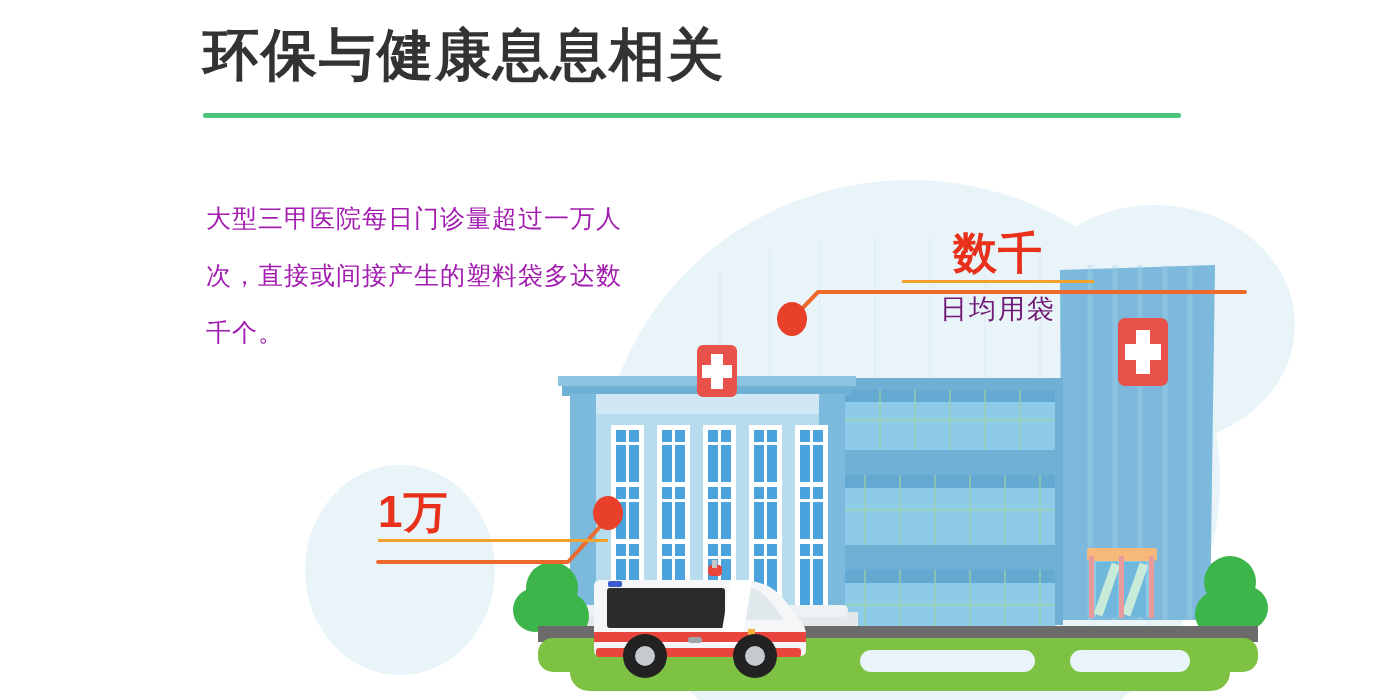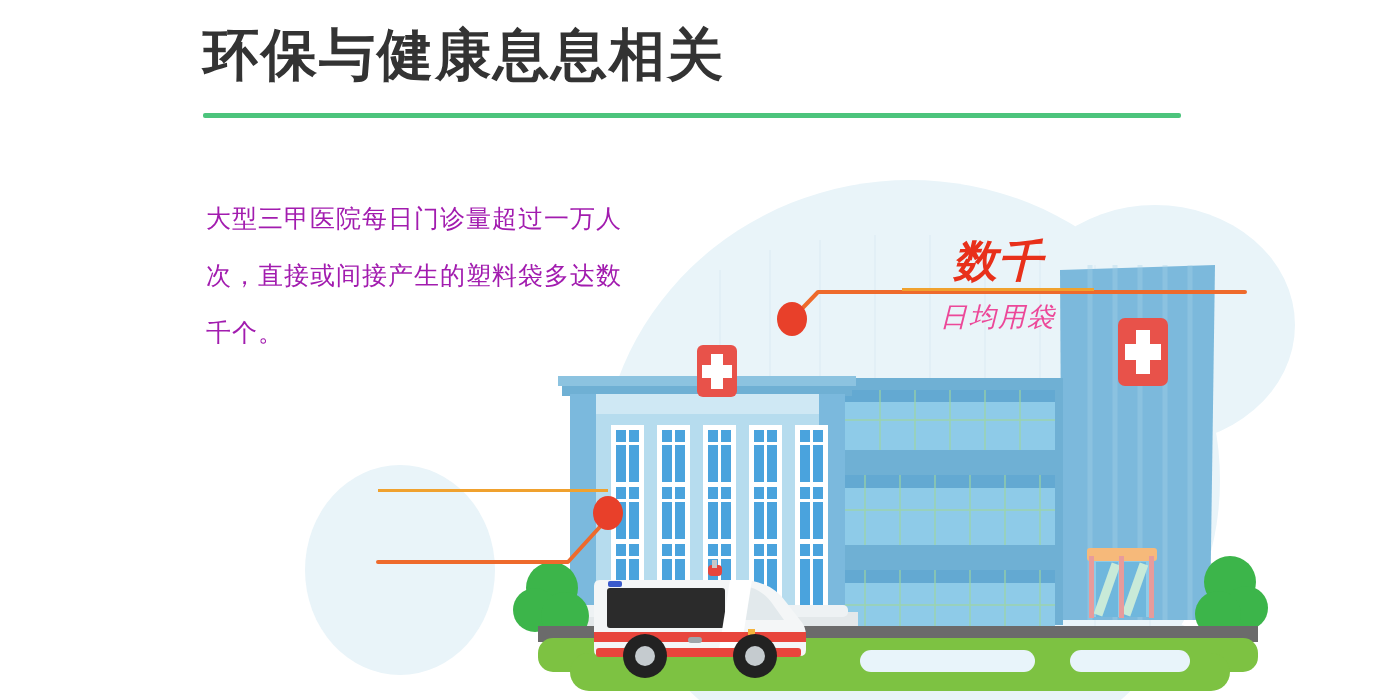--- a/index.html
+++ b/index.html
@@ -80,32 +80,32 @@
     letter-spacing: 1px;
     white-space: nowrap;
   }
   .callout-rule {
     height: 3px;
     background: #f0a12e;
     margin-top: 2px;
   }
   .callout-label {
     font-size: 27px;
-    color: #ec4899;
+    color: #701a75;
     line-height: 40px;
     letter-spacing: 2px;
     margin-top: 6px;
     white-space: nowrap;
   }
 
   #callout-patients { left: 378px; top: 487px; }
   #callout-patients .callout-rule { width: 230px; }
   #callout-patients .callout-label { text-align: center; width: 230px; }
 
-  #callout-bags { left: 902px; top: 236px; font-style: italic; }
+  #callout-bags { left: 902px; top: 228px; }
   #callout-bags .callout-value { text-align: center; width: 192px; }
   #callout-bags .callout-rule { width: 192px; }
   #callout-bags .callout-label { text-align: center; width: 192px; }
 </style>
 </head>
 <body>
 
 <div id="slide">
 
   <div id="title">环保与健康息息相关</div>
@@ -391,20 +391,21 @@
         <ellipse cx="308" cy="363" rx="15" ry="17" fill="#e8402a"></ellipse>
       </g>
       <g>
         <path d="M493 168 L518 142 L945 142" fill="none" stroke="#ee6a2c" stroke-width="4" stroke-linecap="round" stroke-linejoin="round"></path>
         <ellipse cx="492" cy="169" rx="15" ry="17" fill="#e8402a"></ellipse>
       </g>
     </svg>
   </div>
 
   <div class="callout" id="callout-patients">
+    <div class="callout-value">1万</div>
     <div class="callout-rule"></div>
   </div>
 
   <div class="callout" id="callout-bags">
     <div class="callout-value">数千</div>
     <div class="callout-rule"></div>
     <div class="callout-label">日均用袋</div>
   </div>
 
 </div>

